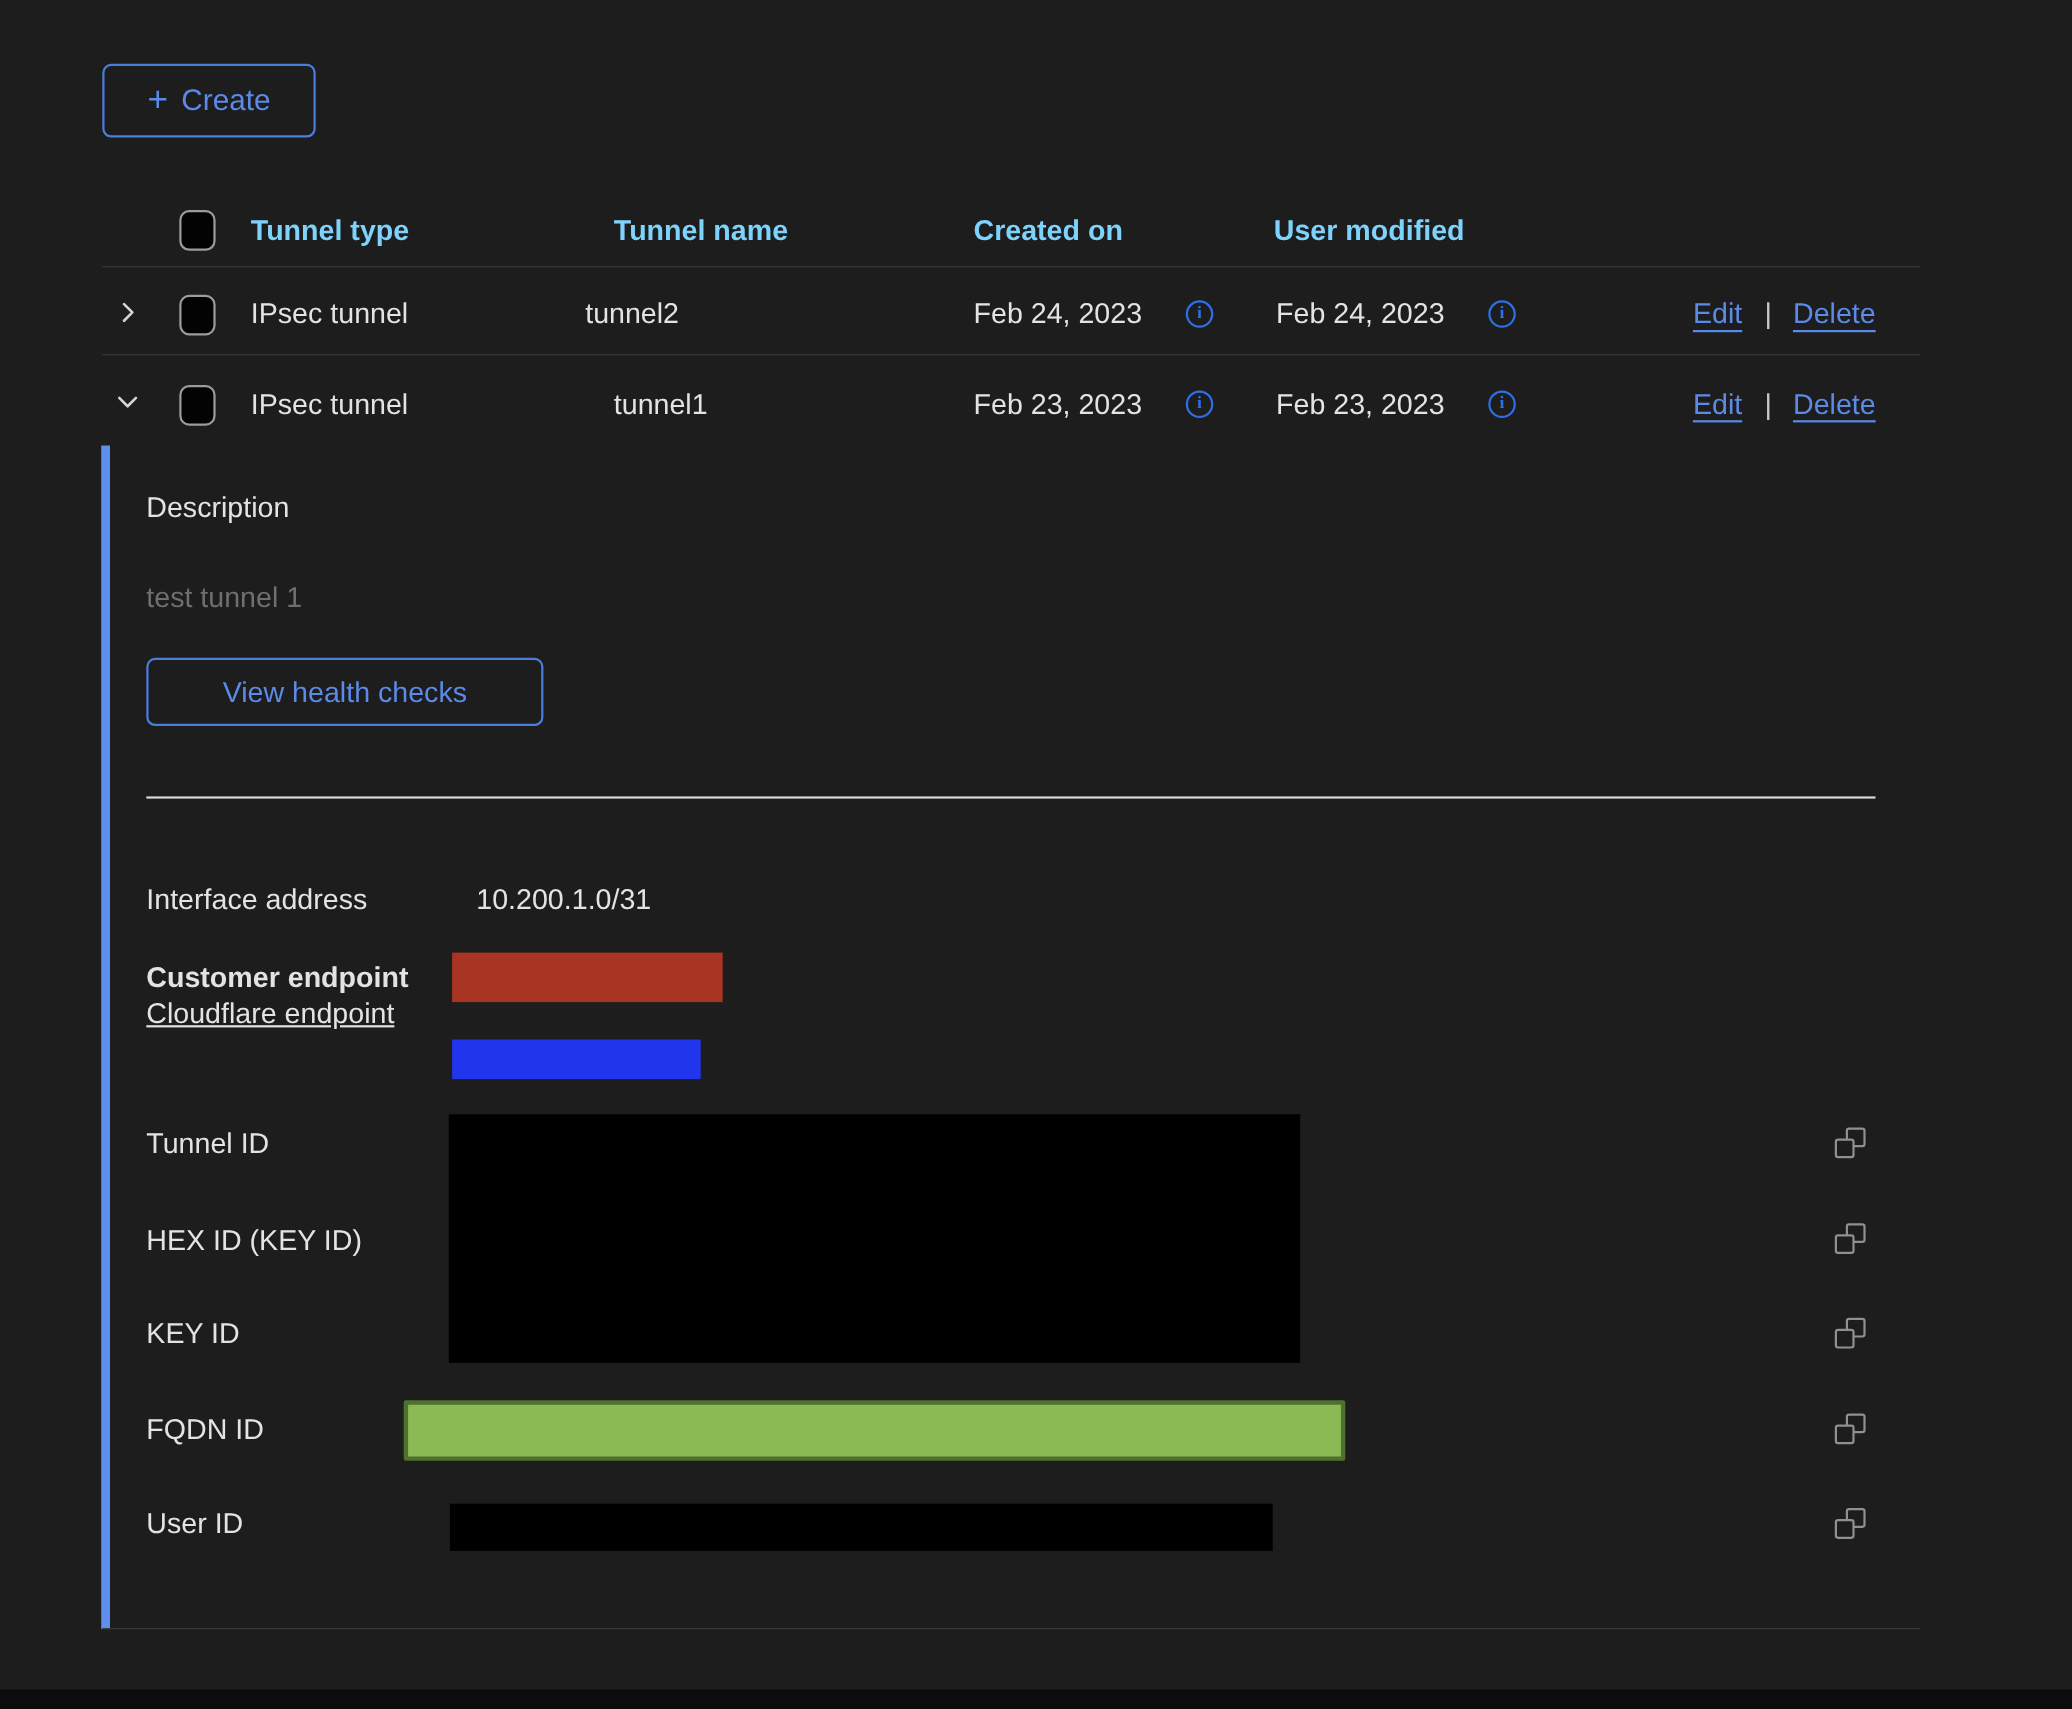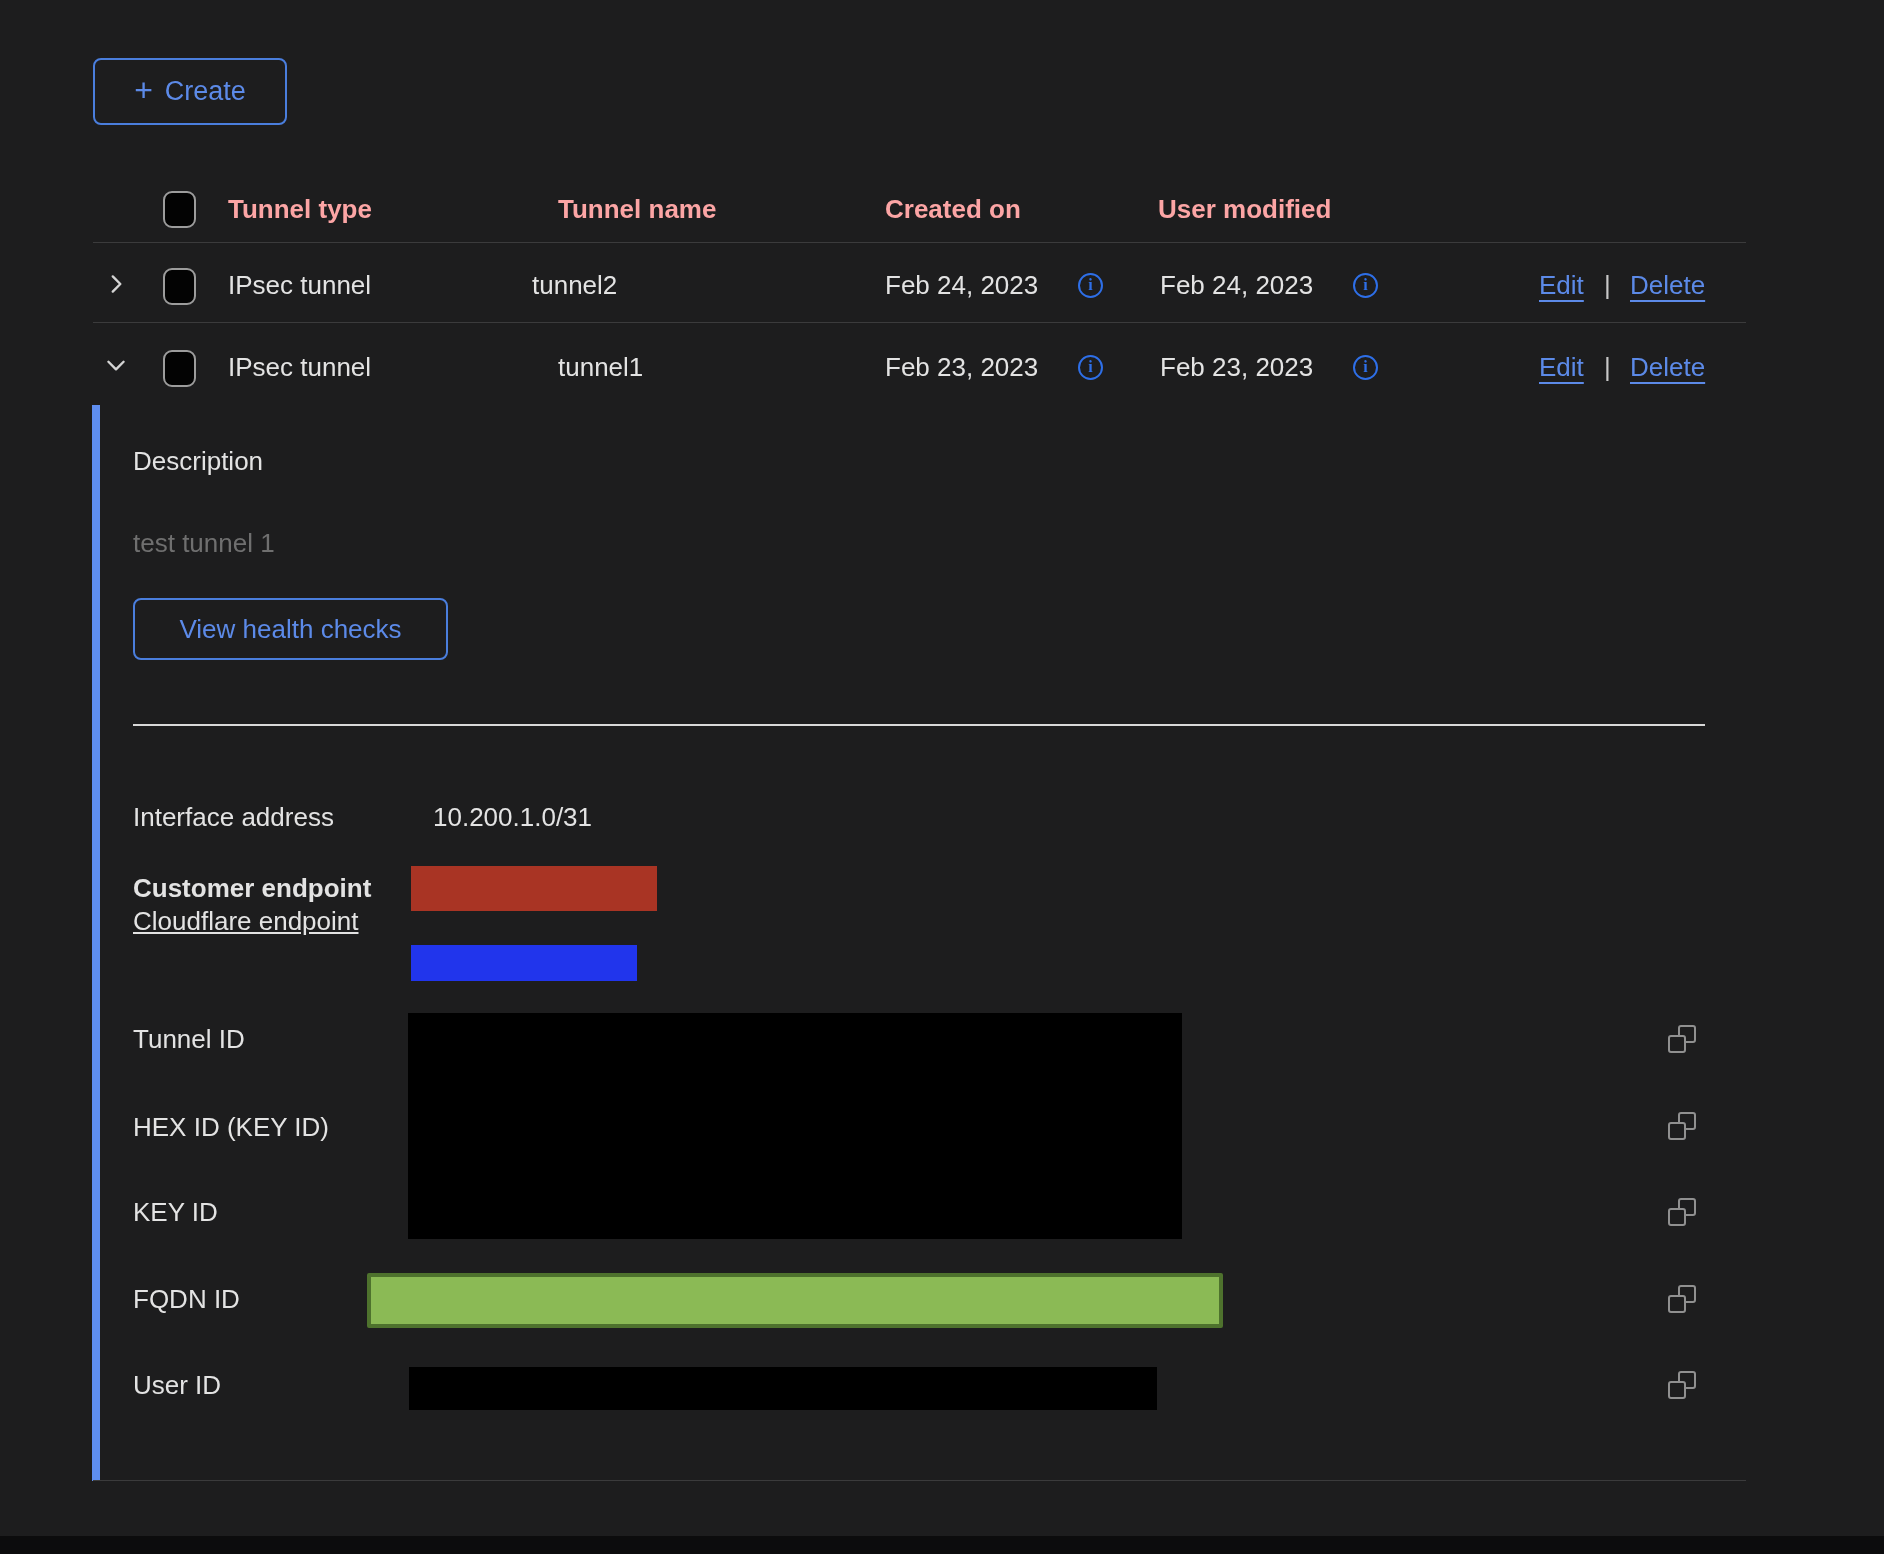--- a/index.html
+++ b/index.html
@@ -2,21 +2,21 @@
 <html><head>
 <meta charset="utf-8">
 <style>
   html,body{margin:0;padding:0;background:#1d1d1e;}
   .stage{
     position:relative;width:1884px;height:1554px;background:#1d1d1e;overflow:hidden;
     font-family:"Liberation Sans",sans-serif;color:#e3e3e3;
   }
   .abs{position:absolute;}
   .txt{font-size:26px;line-height:32px;white-space:nowrap;}
-  .bold{font-weight:700;color:#fca5a5;text-align:center;}
+  .bold{font-weight:700;color:#7dd3fc;text-align:center;}
   .gray{color:#6f6f6f;}
 
   
   .outline-btn{
     position:absolute;display:flex;align-items:center;justify-content:center;gap:12px;
     border:2px solid #4a7edd;border-radius:8px;background:transparent;
     color:#5c8ae8;font-size:27px;font-family:"Liberation Sans",sans-serif;cursor:pointer;
   }
   .plus-glyph{font-size:32px;font-weight:300;line-height:26px;transform:translateY(-2px);}
 
@@ -112,21 +112,21 @@
     <a class="link" style="left:1539px;top:351px;">Edit</a>
     <span class="pipe" style="left:1604px;top:351px;">|</span>
     <a class="link" style="left:1630px;top:351px;">Delete</a>
   </div>
 
   <div class="accent-bar" style="left: 92px; top: 405px; height: 1076px; background-color: rgb(94, 142, 240);"></div>
 
   <div class="abs txt" style="left:133px;top:445px;">Description</div>
   <div class="abs txt gray" style="left:133px;top:527px;">test tunnel 1</div>
 
-  <button class="outline-btn" style="left:133px;top:598px;width:315px;height:62px;font-size:26px;">
+  <button class="outline-btn" style="left:133px;top:598px;width:361px;height:62px;font-size:26px;">
     <span>View health checks</span>
   </button>
 
   <div class="divider-light" style="left:133px;top:724px;width:1572px;"></div>
 
   <div class="abs txt" style="left:133px;top:801px;">Interface address</div>
   <div class="abs txt" style="left:433px;top:801px;">10.200.1.0/31</div>
 
   <div class="abs txt" style="left:133px;top:872px;font-weight:bold;">Customer endpoint</div>
   <div class="redact" style="left: 411px; top: 866px; width: 246px; height: 45px; background-color: rgb(169, 52, 36);"></div>

